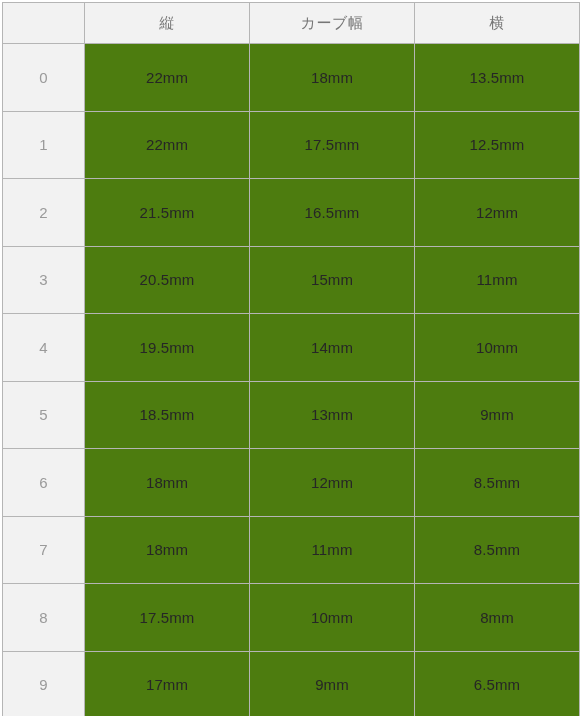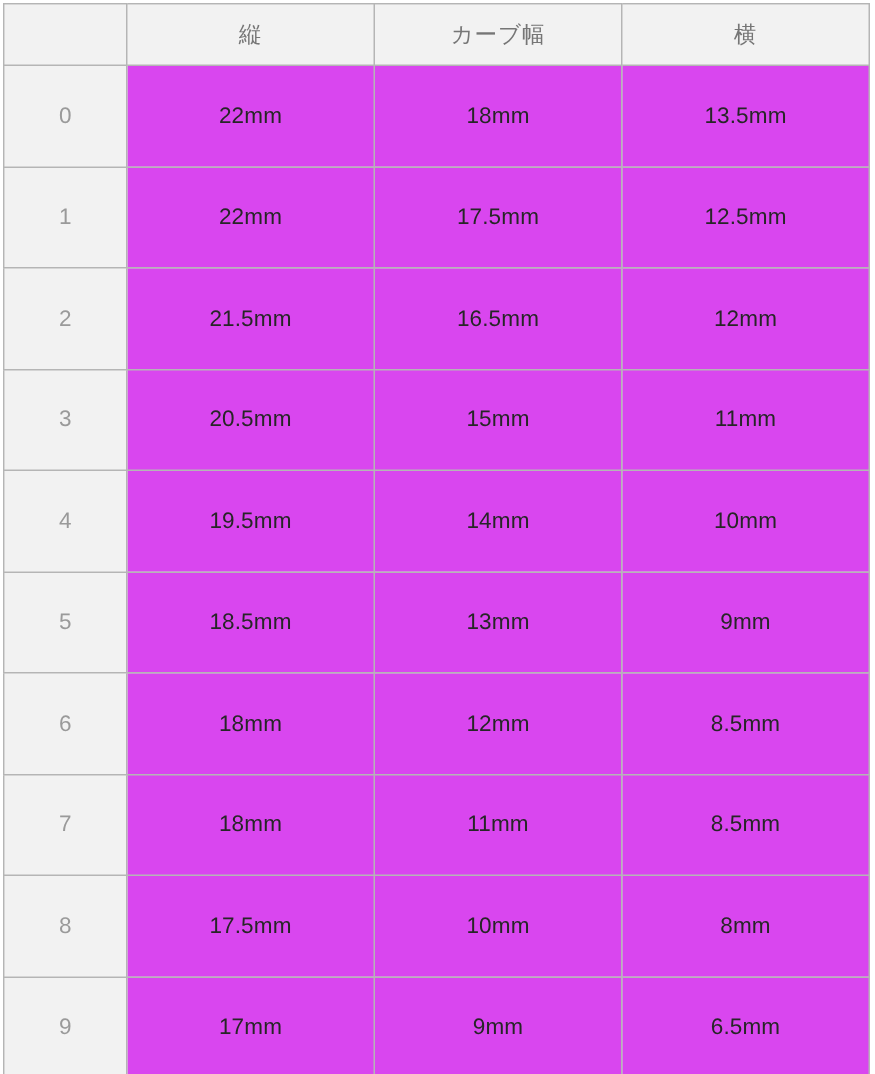--- a/index.html
+++ b/index.html
@@ -59,21 +59,21 @@
   tbody tr { height: 67.5px; }
 
   table.data-table tbody td.index-cell {
     background: #f2f2f2;
     color: #9a9a9a;
     font-size: 15px;
     font-weight: normal;
   }
 
   table.data-table tbody td.value-cell {
-    background: #d946ef;
+    background: #4d7c0f;
     color: #262626;
     font-size: 15px;
     font-weight: normal;
     letter-spacing: 0.1px;
   }
 </style>
 </head>
 <body>
 
 <div class="table-wrap">

